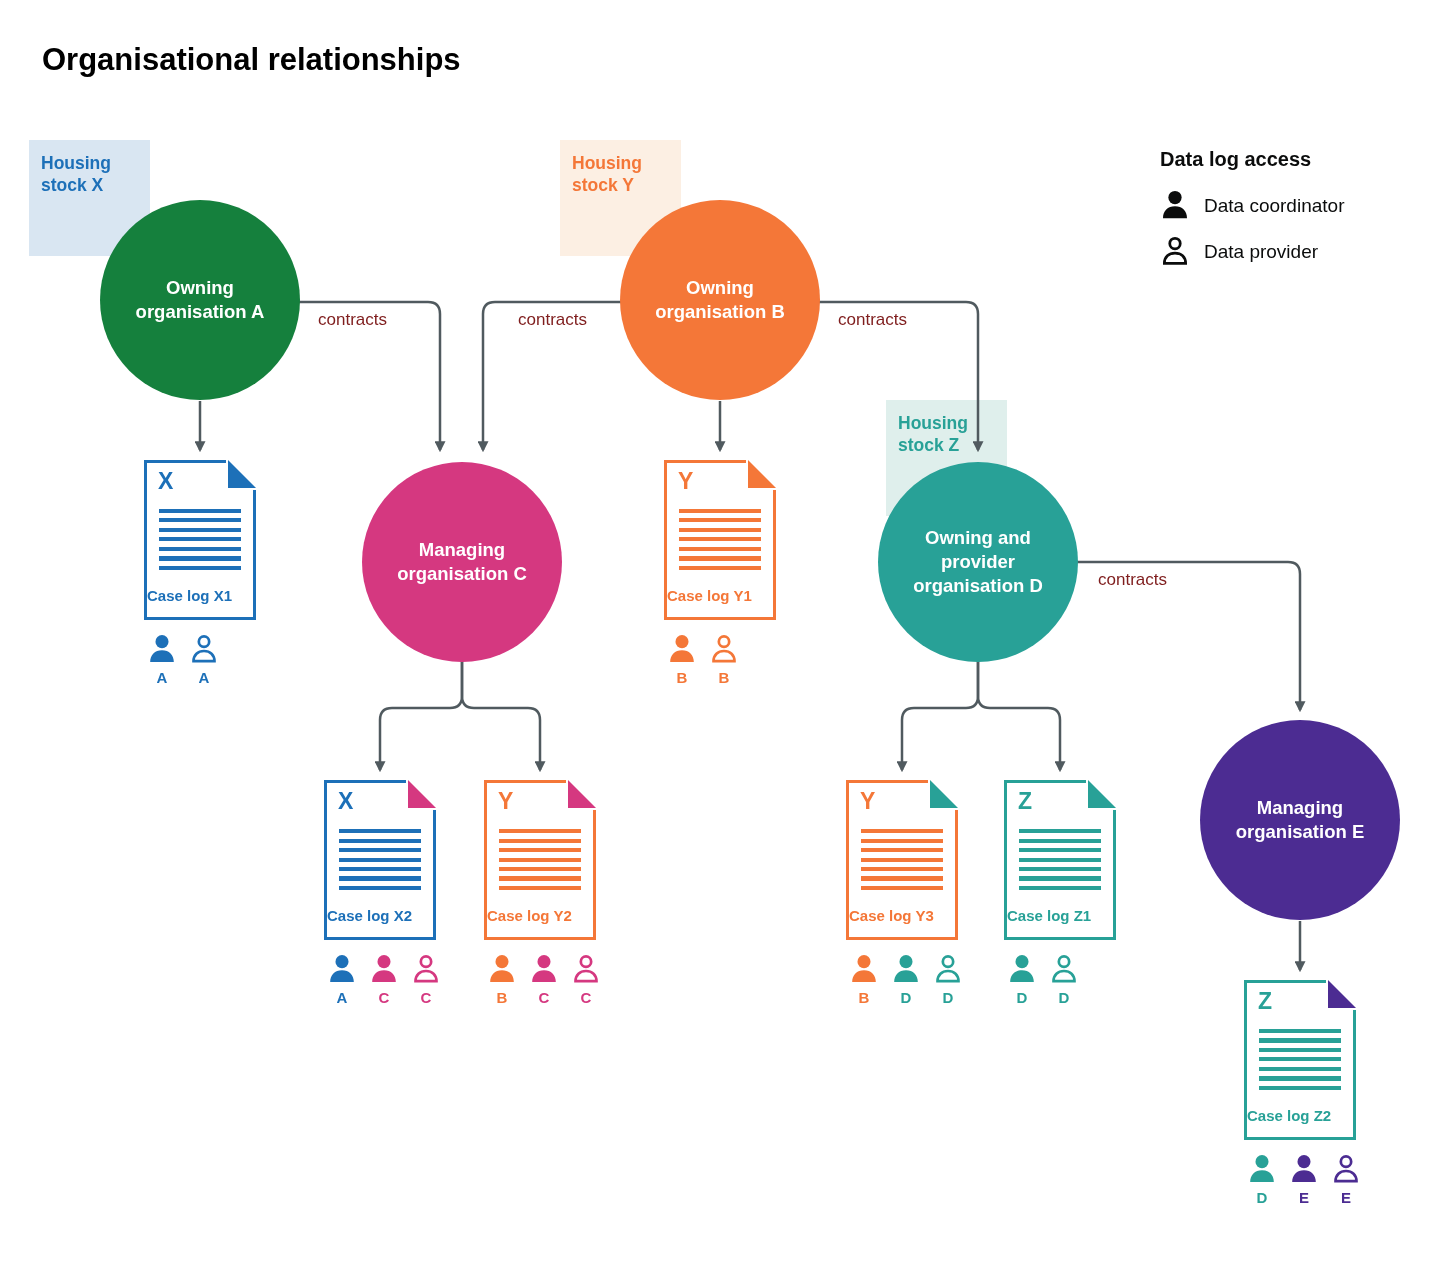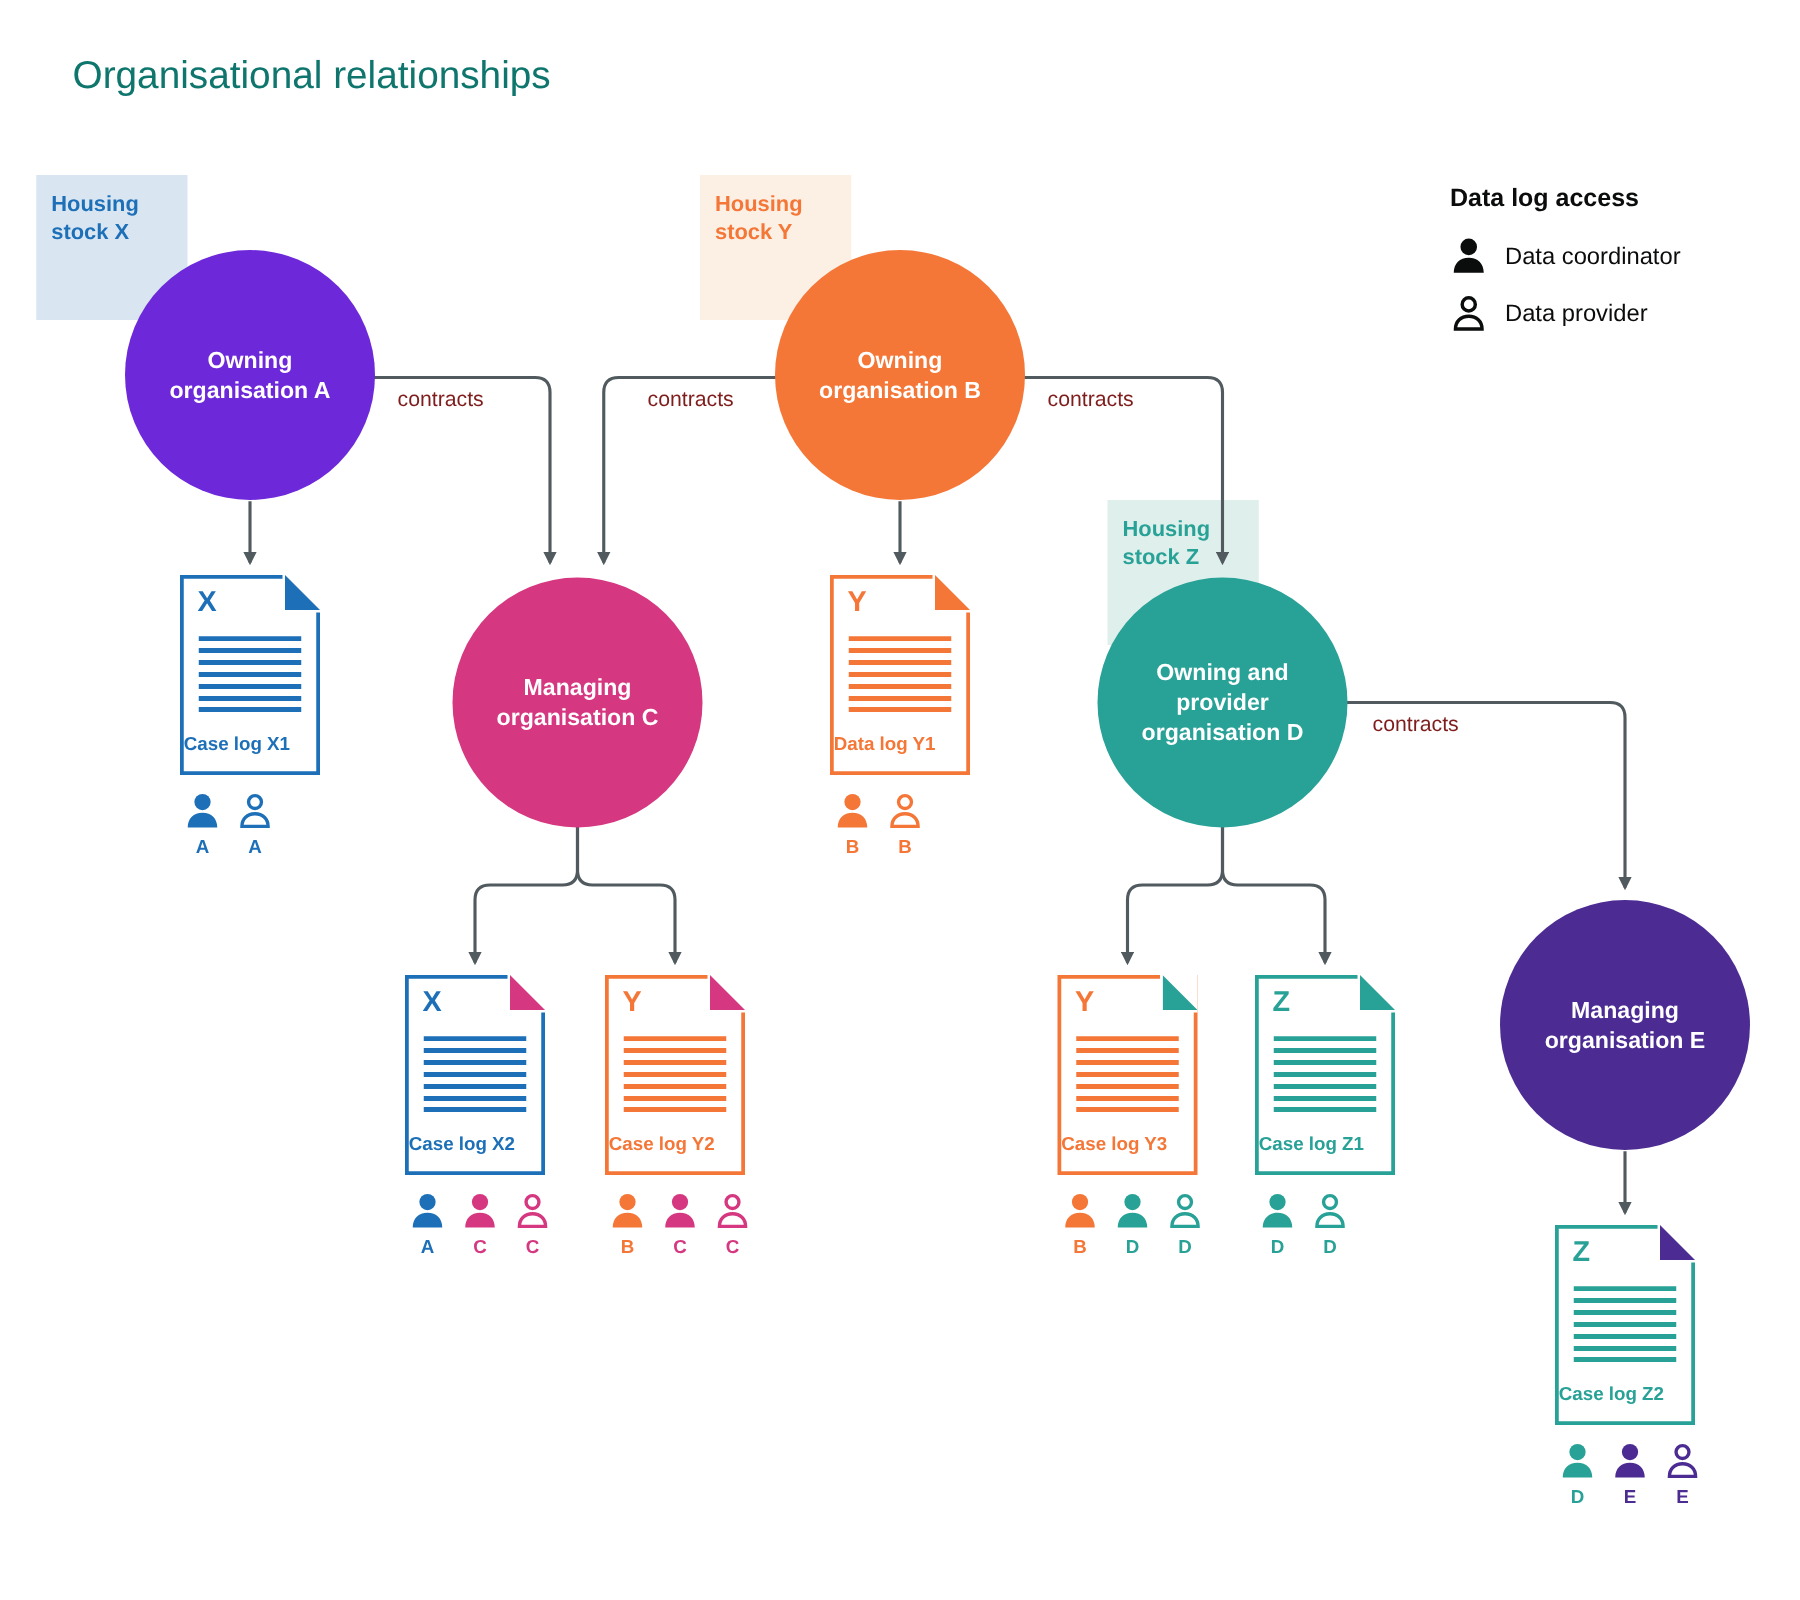--- a/index.html
+++ b/index.html
@@ -1,21 +1,21 @@
 <!DOCTYPE html>
 <html style="--blue: #1d70b8; --orange: #f47738; --pink: #d53880; --teal: #28a197; --purple: #4c2c92; --black: #0b0c0c; --arrow: #505a5f; --light-blue: #d9e6f2; --light-orange: #fcefe3; --light-teal: #dfefec;"><head>
 <meta charset="utf-8">
 <style>
   * { margin:0; padding:0; box-sizing:border-box; }
   html,body { background:#fff; }
   body { width:1440px; height:1280px; position:relative; font-family:"Liberation Sans", sans-serif; color:#0b0c0c; }
 
   .canvas { position:absolute; inset:0; width:1440px; height:1280px; }
 
-  .page-title { position:absolute; left:42px; top:42px; font-size:31px; font-weight:normal; color:#0f766e; z-index:5;margin-left:16px; }
+  .page-title { position:absolute; left:42px; top:42px; font-size:31px; font-weight:bold; color:#000000; z-index:5; }
 
   
   #arrows { position:absolute; left:0; top:0; z-index:2; pointer-events:none; }
   #arrows path.link { fill:none; stroke:var(--arrow); stroke-width:2.5px; }
   #arrows marker path { fill:var(--arrow); stroke:none; }
 
   
   .stock { position:absolute; width:121px; height:116px; padding:12px 8px 0 12px; font-size:17.5px; font-weight:bold; line-height:1.28; z-index:1; }
   #stock-x { left:29px;  top:140px; }
   #stock-y { left:560px; top:140px; }
@@ -103,21 +103,21 @@
   <div class="stock" id="stock-x" style="background: rgb(217, 230, 242); color: rgb(29, 112, 184);">
     <span>Housing stock X</span>
   </div>
   <div class="stock" id="stock-y" style="background: rgb(252, 239, 227); color: rgb(244, 119, 56);">
     <span>Housing stock Y</span>
   </div>
   <div class="stock" id="stock-z" style="background: rgb(223, 239, 236); color: rgb(40, 161, 151);">
     <span>Housing stock Z</span>
   </div>
 
-  <div class="org" id="org-a" style="background: #6d28d9;">
+  <div class="org" id="org-a" style="background: #15803d;">
     <span class="org-label">Owning organisation A</span>
   </div>
   <div class="org" id="org-b" style="background: rgb(244, 119, 56);">
     <span class="org-label">Owning organisation B</span>
   </div>
   <div class="org" id="org-c" style="background: rgb(213, 56, 128);">
     <span class="org-label">Managing organisation C</span>
   </div>
   <div class="org" id="org-d" style="background: rgb(40, 161, 151);">
     <span class="org-label">Owning and provider organisation D</span>
@@ -156,21 +156,21 @@
   <div class="doc" id="doc-x1" style="--c: #1d70b8; --fold: #1d70b8;">
     <span class="doc-letter">X</span>
     <div class="doc-lines"></div>
     <span class="doc-label">Case log X1</span>
     <span class="doc-corner"></span>
     <span class="doc-fold"></span>
   </div>
   <div class="doc" id="doc-y1" style="--c: #f47738; --fold: #f47738;">
     <span class="doc-letter">Y</span>
     <div class="doc-lines"></div>
-    <span class="doc-label">Data log Y1</span>
+    <span class="doc-label">Case log Y1</span>
     <span class="doc-corner"></span>
     <span class="doc-fold"></span>
   </div>
   <div class="doc" id="doc-x2" style="--c: #1d70b8; --fold: #d53880;">
     <span class="doc-letter">X</span>
     <div class="doc-lines"></div>
     <span class="doc-label">Case log X2</span>
     <span class="doc-corner"></span>
     <span class="doc-fold"></span>
   </div>

